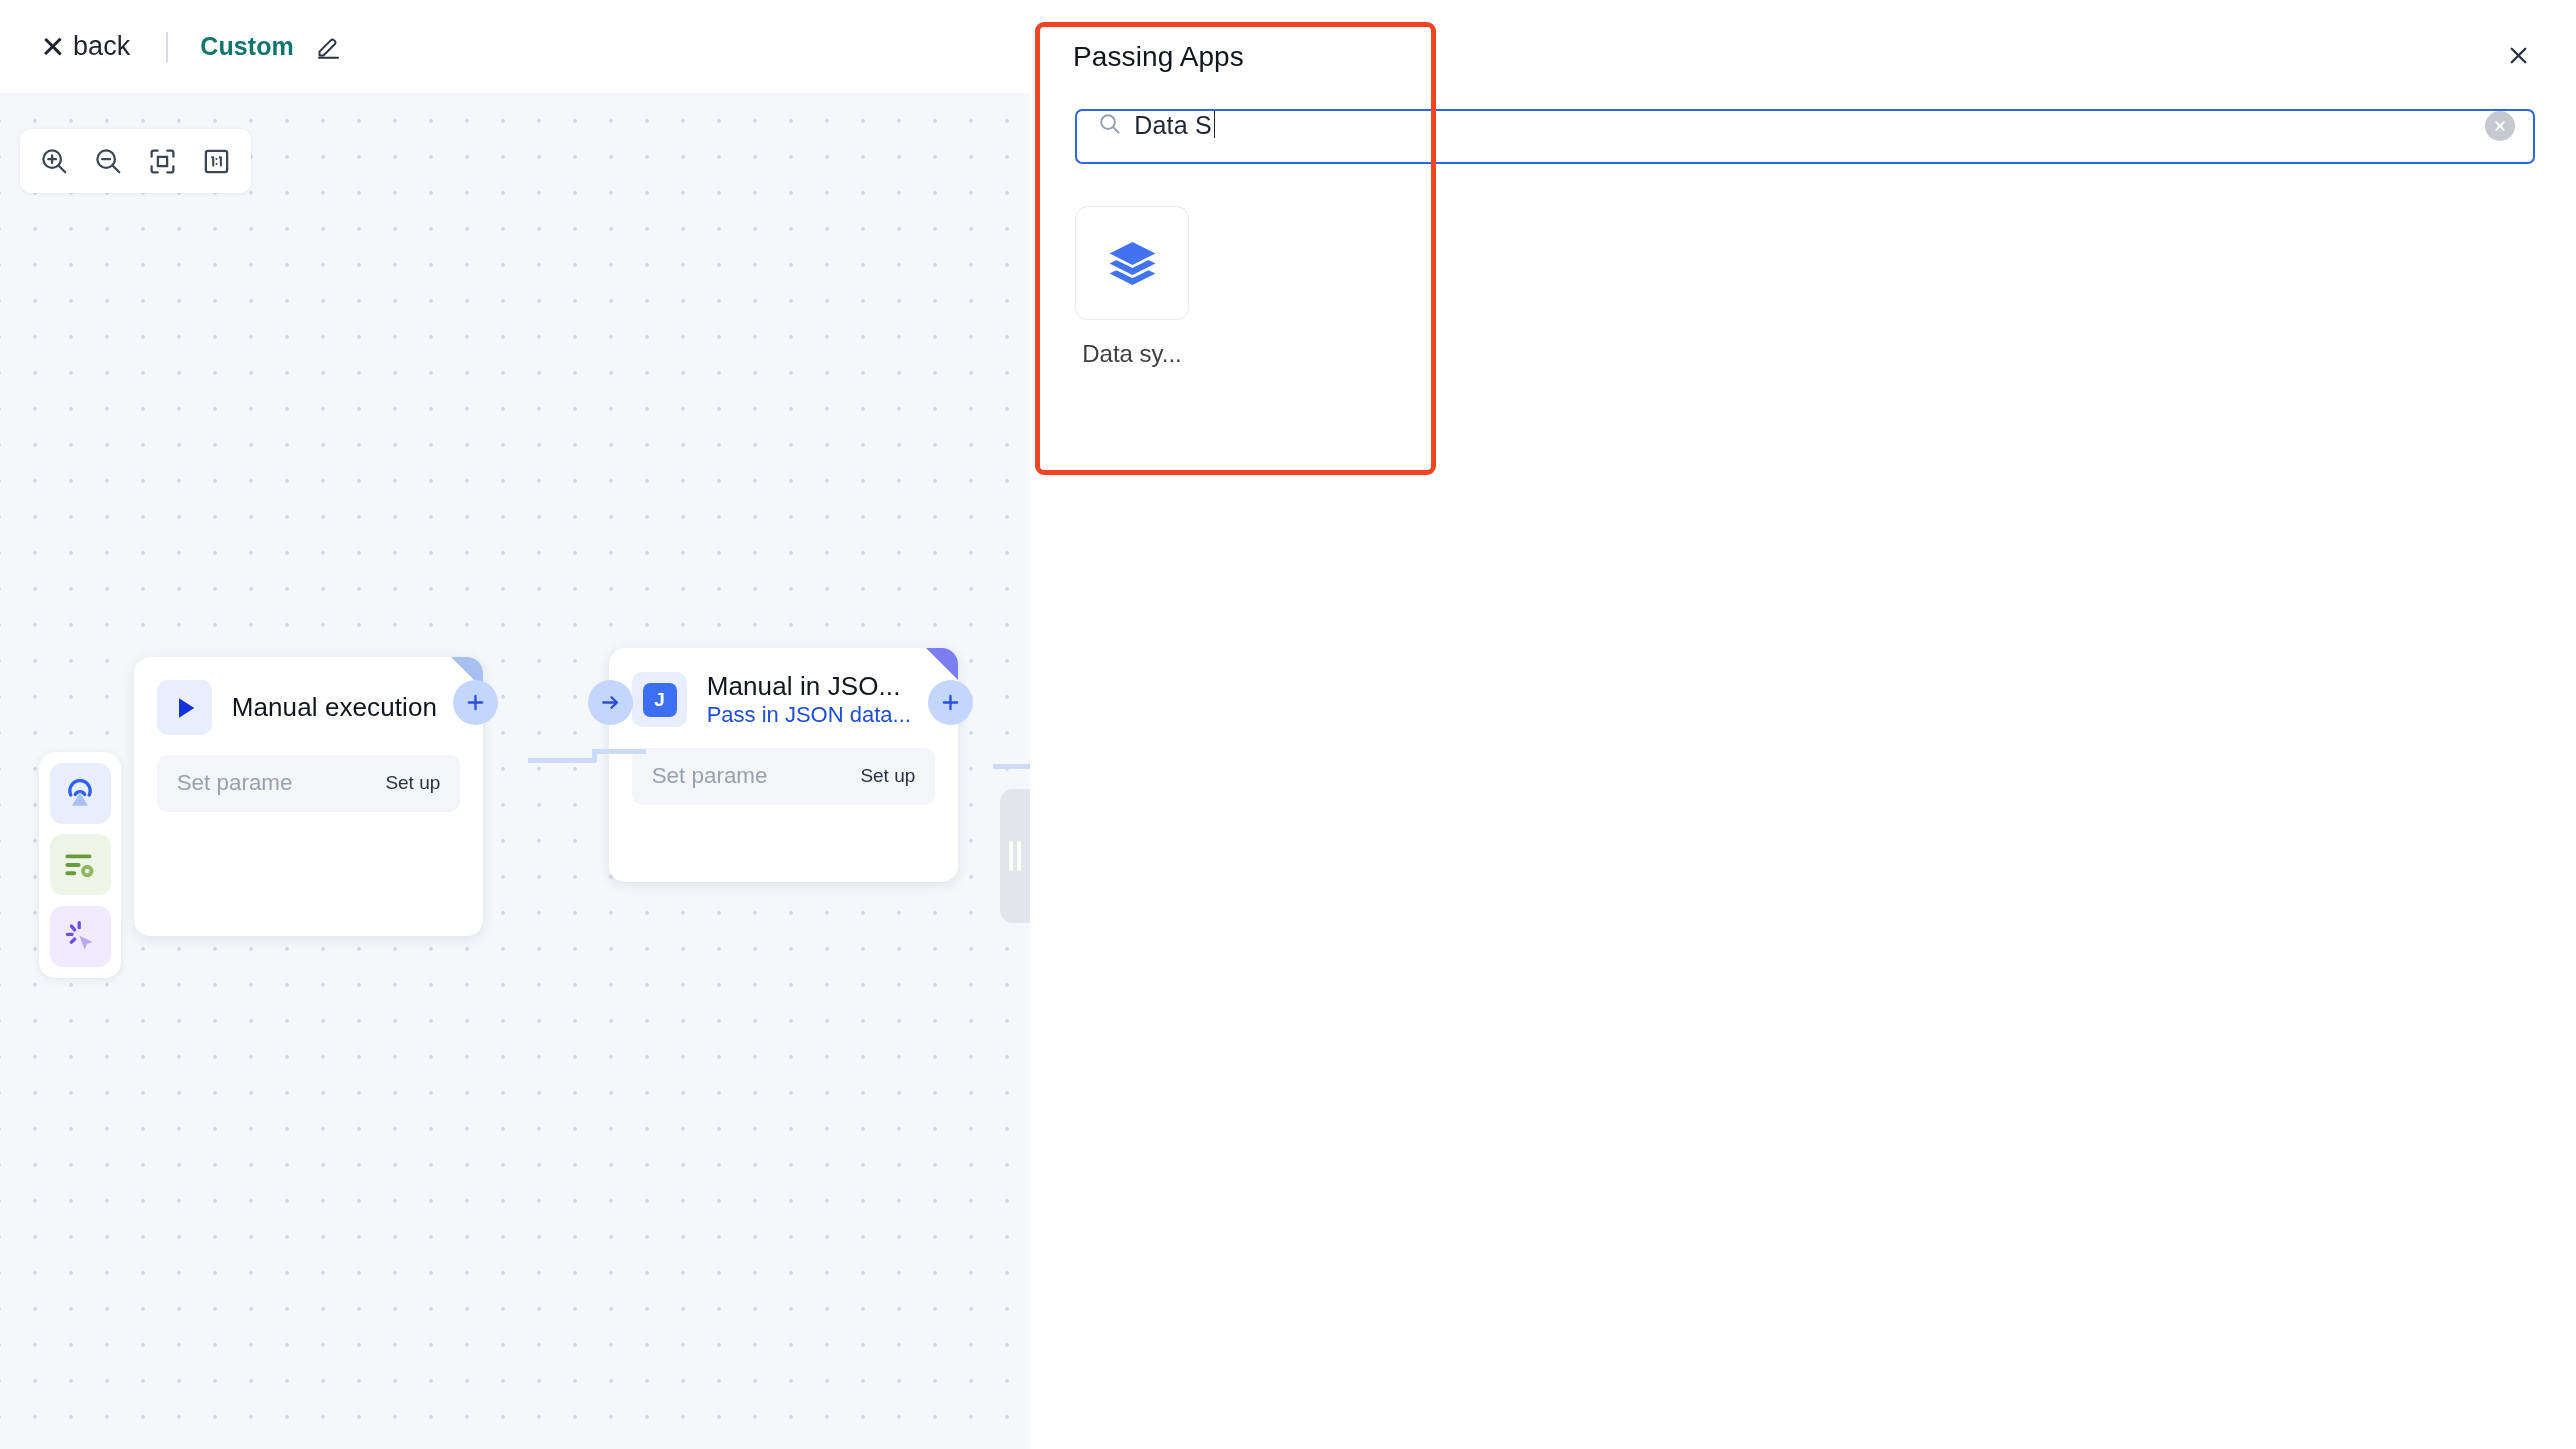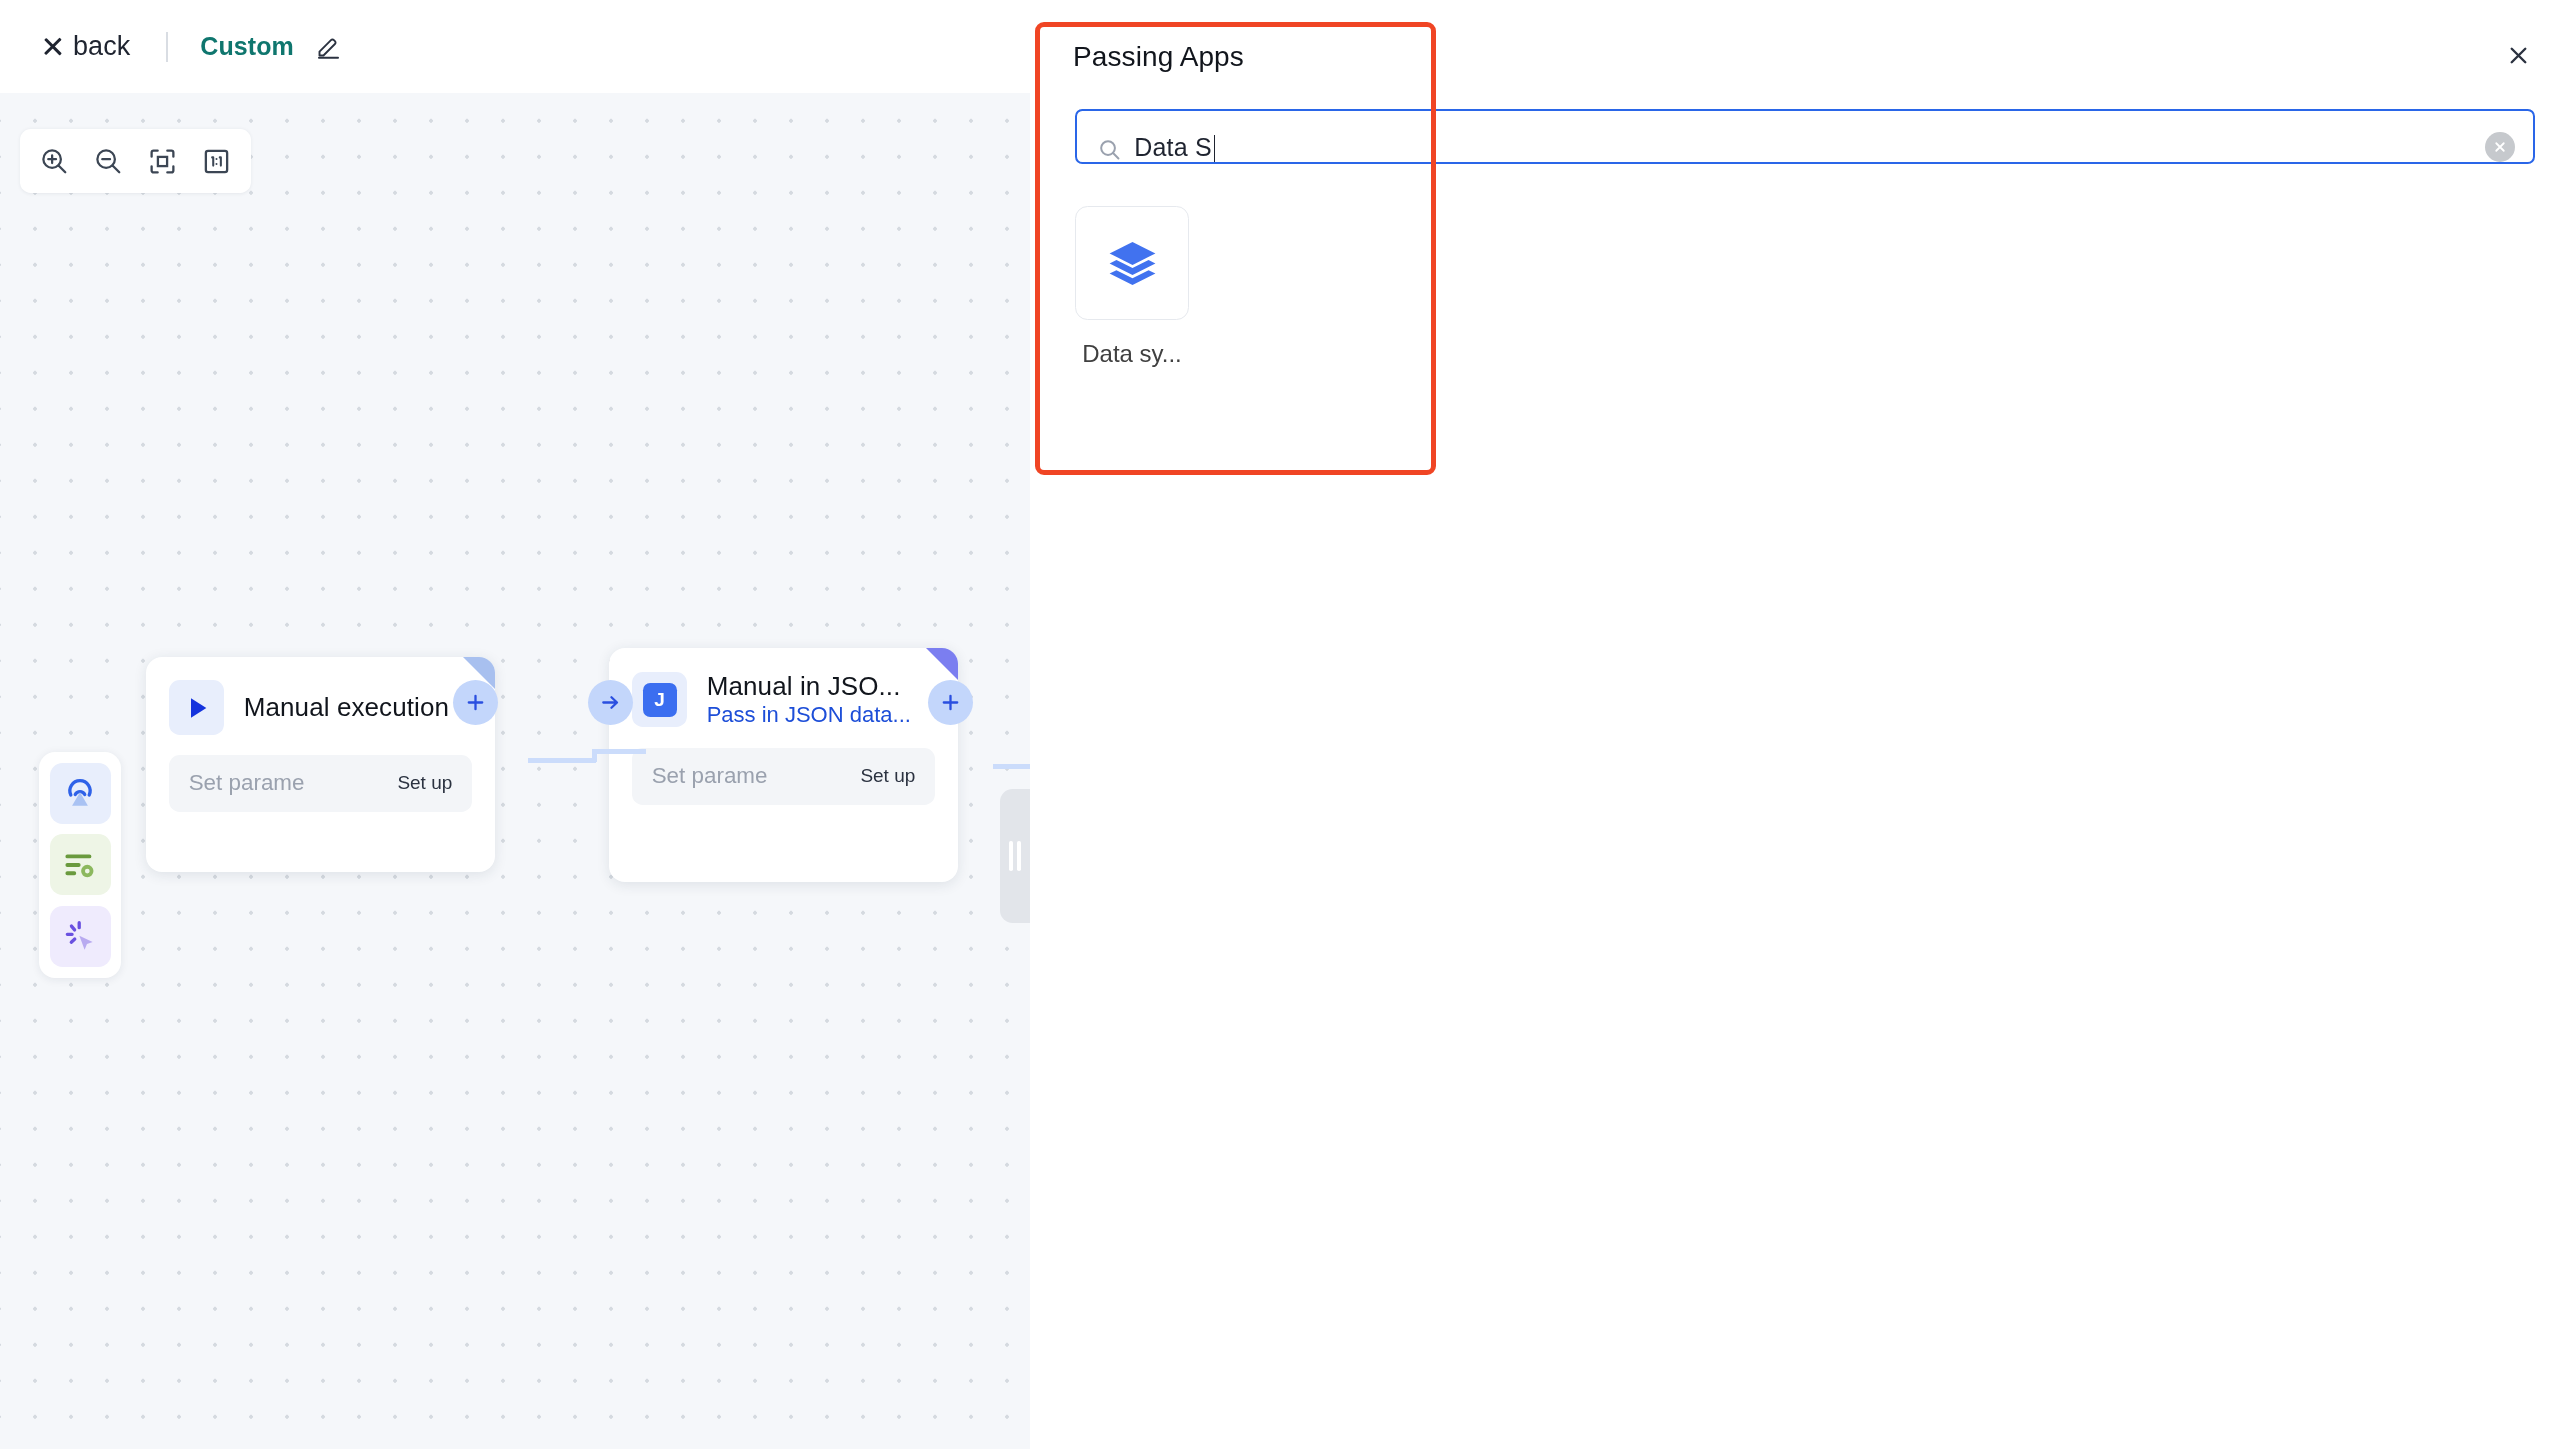--- a/index.html
+++ b/index.html
@@ -305,21 +305,21 @@
   .search-wrap {
     position: absolute;
     left: 1075px; top: 109px;
     width: 1460px;
     height: 55px;
     border: 2.7px solid #2a66e8;
     border-radius: 7.2px;
     box-sizing: border-box;
     background: #ffffff;
     display: flex;
-    align-items: flex-end;
+    align-items: flex-start;
     padding: 0 18px 0 19.7px;
     z-index: 8;
   }
   .search-icon { flex: 0 0 auto; margin-right: 12.5px; }
   .search-icon svg { display: block; }
   .search-text {
     font-size: 25px;
     color: #1f2430;
     letter-spacing: 0.2px;
     white-space: nowrap;
@@ -450,21 +450,21 @@
           <path d="M11.6 11.2 20 15.2l-3.6 1.2-1.5 3.6-3.3-8.8z" fill="#b8aaf0"></path>
         </svg>
       </div>
     </div>
 
     <div class="edge" style="left:528px; top:665px; width:68px;"></div>
     <div class="edge-v" style="left:592px; top:656px; height:12.5px;"></div>
     <div class="edge" style="left:592px; top:656px; width:54px;"></div>
     <div class="edge" style="left:993px; top:671px; width:54px;"></div>
 
-    <div class="node" style="left:146px; top:564px; width:349px; height:215px;">
+    <div class="node" style="left:134px; top:564px; width:349px; height:279px;">
       <span class="node-corner" style="border-color: transparent #a8c0ef transparent transparent;"></span>
       <div class="node-head">
         <span class="node-icon">
           <svg width="32" height="32" viewBox="0 0 24 24">
             <path d="M7.5 4.6 19 12 7.5 19.4V4.6z" fill="#1433dd"></path>
           </svg>
         </span>
         <span class="node-titles">
           <span class="node-title">Manual execution</span>
         </span>

